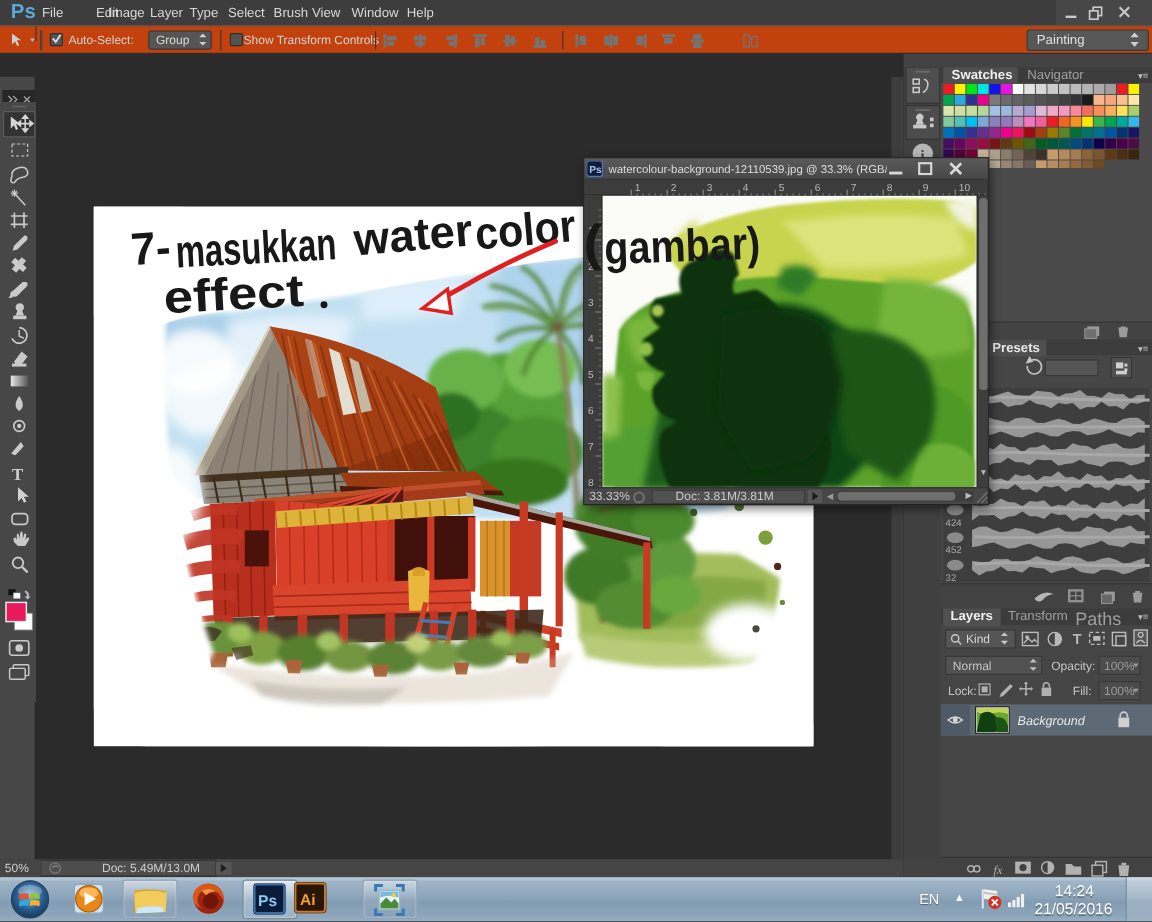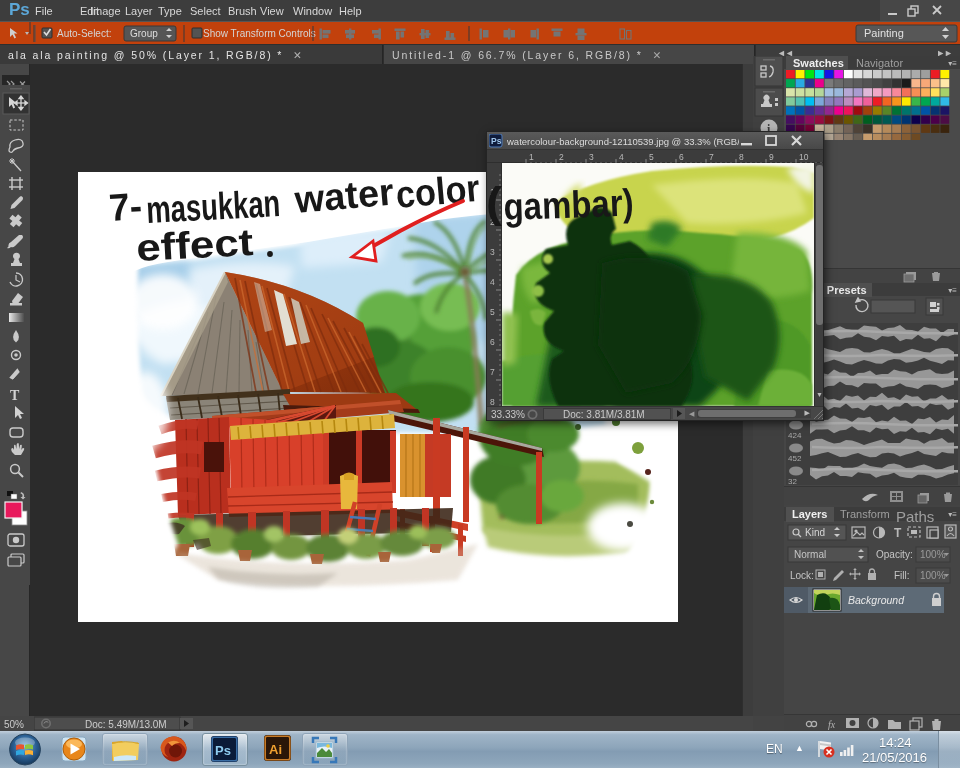--- a/index.html
+++ b/index.html
@@ -147,28 +147,20 @@
             <rect x="6.5" y="1.5" width="4.5" height="8.5" fill="none" stroke-width="1.1"></rect>
           </g>
       </g>
 
       <rect x="856" y="3" width="101" height="17" rx="2" fill="#575757" stroke="#3a3a3a"></rect>
       <text x="864" y="15" font-size="11" fill="#e0e0e0">Painting</text>
       <path d="M942 9 l3.5 -4 l3.5 4 z M942 13 l3.5 4 l3.5 -4 z" fill="#d0d0d0"></path>
     </svg>
   </div>
 
-  <div class="abs" id="tabbar">
-    <div class="dtab" style="left:0; width:383px; background:#3a3a3a; color:#e4e4e4; border-right:1px solid #252525;">ala ala painting @ 50% (Layer 1, RGB/8) * &nbsp;<span style="color:#b0b0b0;">✕</span></div>
-    <div class="dtab" style="left:384px; width:371px; background:#464646; color:#c9c9c9; border-right:1px solid #252525;">Untitled-1 @ 66.7% (Layer 6, RGB/8) * &nbsp;<span style="color:#a8a8a8;">✕</span></div>
-    <div class="dtab" style="left:756px; width:204px; background:#3d3d3d; color:#bbb;">
-      <span style="position:absolute; left:21px; top:3px; font-size:9px; letter-spacing:-1px;">◄◄</span>
-      <span style="position:absolute; right:8px; top:3px; font-size:9px; letter-spacing:-1px;">►►</span>
-    </div>
-  </div>
 
   <div class="abs" id="psstatus">
     <span style="position:absolute; left:4px; top:3px;">50%</span>
     <svg class="abs" style="left:34px; top:0;" width="160" height="15">
       <rect x="0" y="1" width="146" height="13" fill="#4d4d4d" stroke="#333"></rect>
       <circle cx="12" cy="7.5" r="5" fill="#6f6f6f"></circle>
       <circle cx="12" cy="7.5" r="3.4" fill="#4d4d4d"></circle>
       <path d="M10 7.5 a2.5 2.5 0 0 1 4.3 -1" stroke="#8f8f8f" fill="none"></path>
     </svg>
     <span style="position:absolute; left:85px; top:3px;">Doc: 5.49M/13.0M</span>
@@ -933,21 +925,21 @@
               <rect x="0" y="4" width="8" height="7"></rect>
               <path d="M1.5 4 v-1.5 a2.5 2.5 0 0 1 5 0 v1.5" fill="none" stroke="#b0b0b0" stroke-width="1.3"></path>
             </g>
         </g>
         <text x="110" y="13" font-size="10" fill="#c6c6c6">Fill:</text>
         <rect x="132" y="2" width="34" height="15" fill="#4c4c4c" stroke="#3a3a3a"></rect>
         <text x="136" y="13" font-size="10" fill="#9a9a9a">100%</text>
         <path d="M160 8 l5 0 l-2.5 3 z" fill="#9a9a9a"></path>
       </svg>
 
-      <div class="abs" style="left:0; top:80px; width:160px; height:26px; background:#5d6a76;">
+      <div class="abs" style="left:0; top:80px; width:176px; height:26px; background:#5d6a76;">
         <svg width="176" height="26">
           <rect x="0" y="0" width="24" height="26" fill="#4f5a66"></rect>
           <path d="M6 13 q6 -5 12 0 q-6 5 -12 0 z" fill="none" stroke="#d8d8d8" stroke-width="1.2"></path>
             <circle cx="12" cy="13" r="2" fill="#d8d8d8"></circle>
           <rect x="29" y="2" width="28" height="22" fill="#fff"></rect>
           <rect x="30" y="3" width="26" height="20" fill="#6aa82e"></rect>
           <path d="M30 3 h26 v5 q-8 -3 -14 0 q-7 2 -12 -2 z" fill="#c2d45c"></path>
           <path d="M33 8 q9 -5 14 4 q5 9 -2 11 l-15 0 z" fill="#123f10"></path>
           <path d="M45 11 q9 -2 11 7 l0 5 l-9 0 z" fill="#1c5416"></path>
           <rect x="29" y="2" width="28" height="22" fill="none" stroke="#222"></rect>
@@ -1280,21 +1272,21 @@
       </div>
 
       <div class="tbtn act" style="left:202px;">
         <svg width="44" height="31" style="margin:2px 0 0 8px;">
           <rect x="0" y="0" width="27" height="26" rx="3" fill="#0b1b38"></rect>
           <rect x="1.2" y="1.2" width="24.6" height="23.6" rx="2" fill="none" stroke="#3b6ea5" stroke-width="1.6"></rect>
           <text x="4" y="19" font-size="13" font-weight="bold" fill="#8ecbef">Ps</text>
         </svg>
       </div>
 
-      <div class="tbtn" style="left:256px;">
+      <div class="tbtn" style="left:237px;">
         <svg width="44" height="31" style="margin:2px 0 0 8px;">
           <rect x="0" y="0" width="27" height="26" rx="3" fill="#2a1608"></rect>
           <rect x="1.2" y="1.2" width="24.6" height="23.6" rx="2" fill="none" stroke="#c77b28" stroke-width="1.6"></rect>
           <text x="5" y="19" font-size="13" font-weight="bold" fill="#f0a030">Ai</text>
         </svg>
       </div>
 
       <div class="tbtn run" style="left:302px;">
         <svg width="44" height="31" style="margin:1px 0 0 7px;">
           <g stroke="#3878b8" stroke-width="2.5" fill="none">

